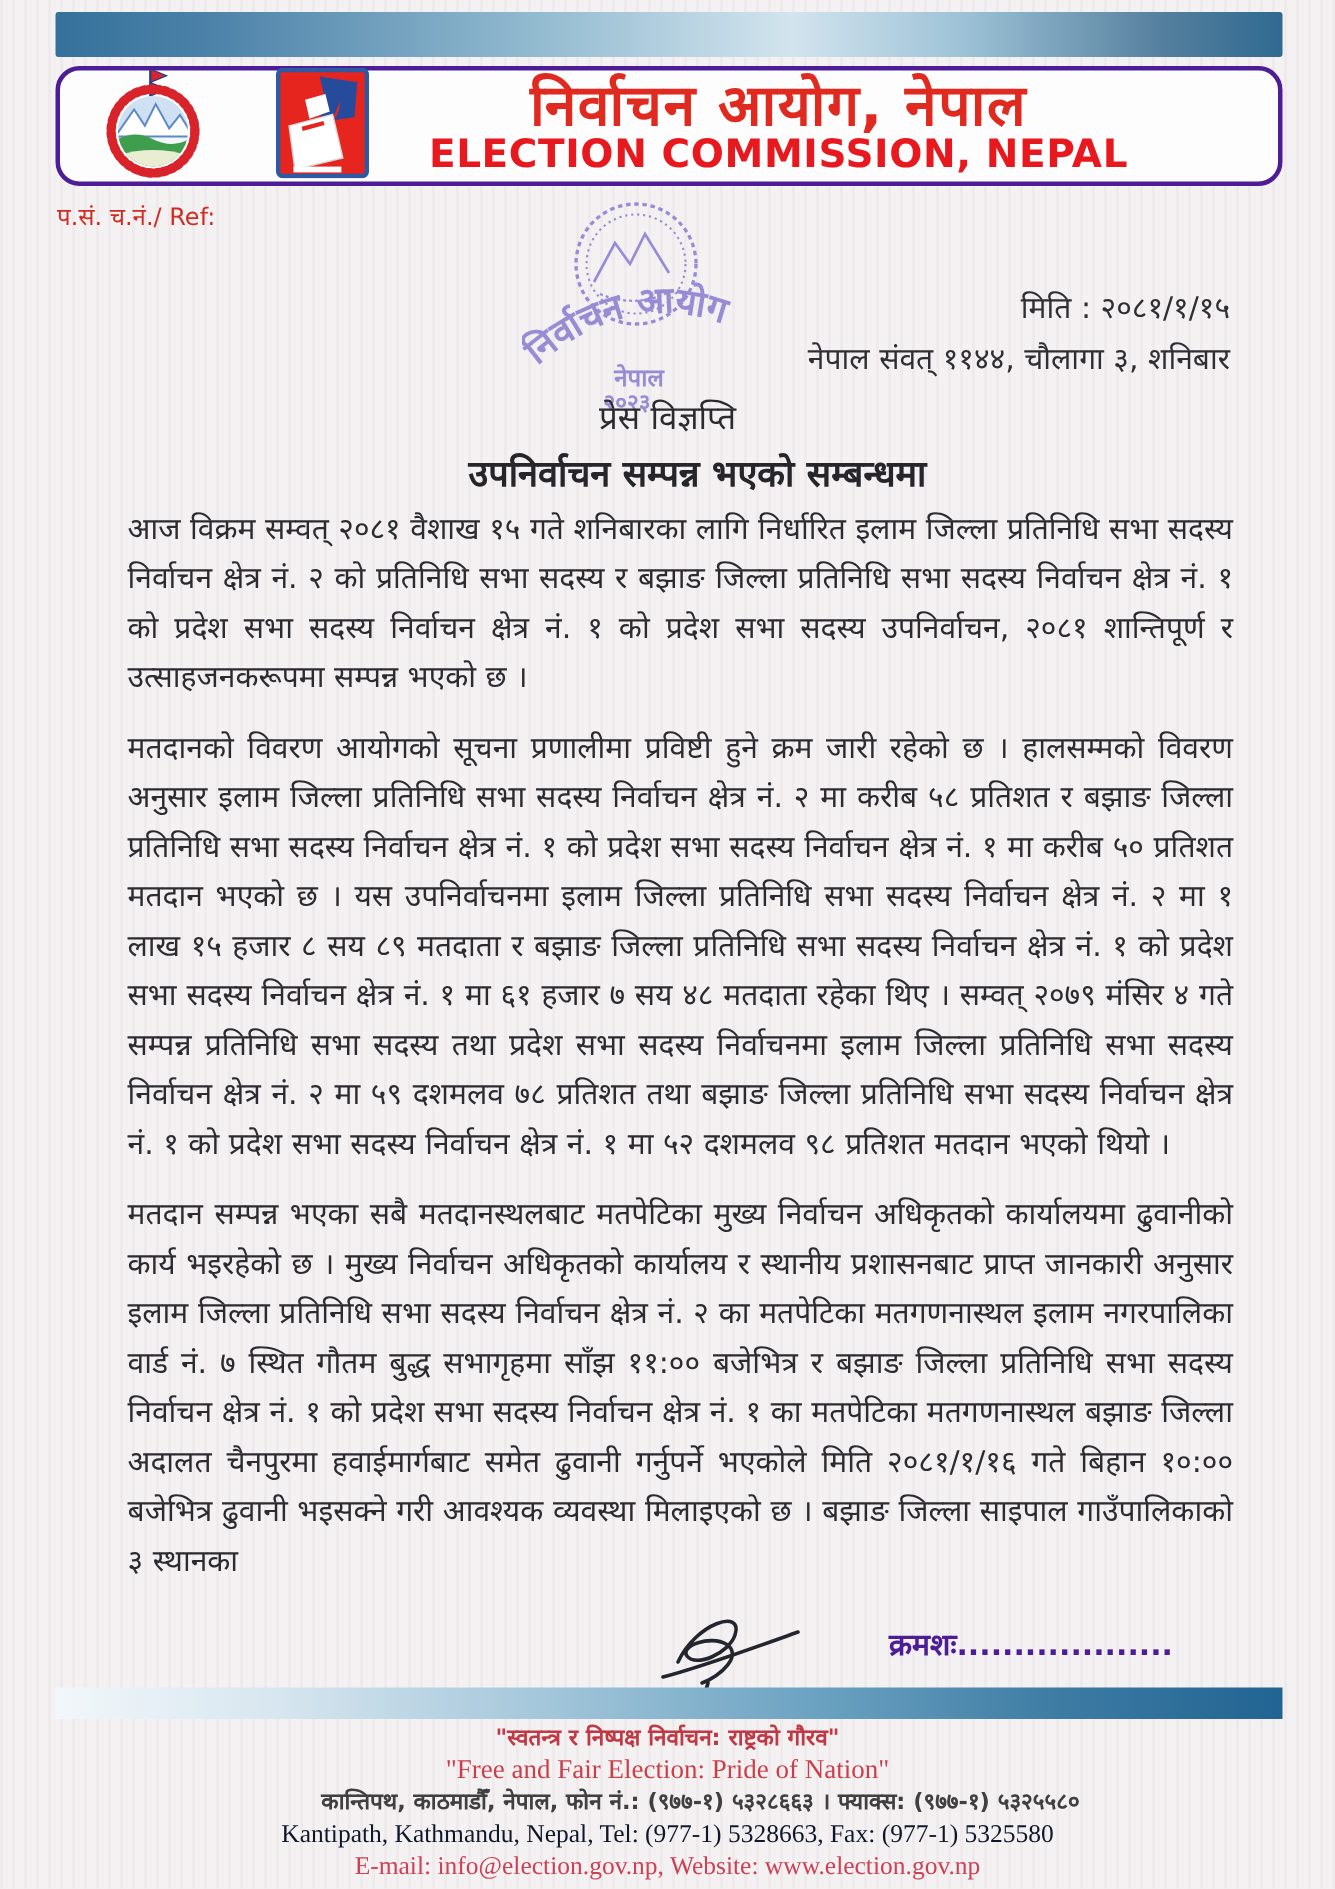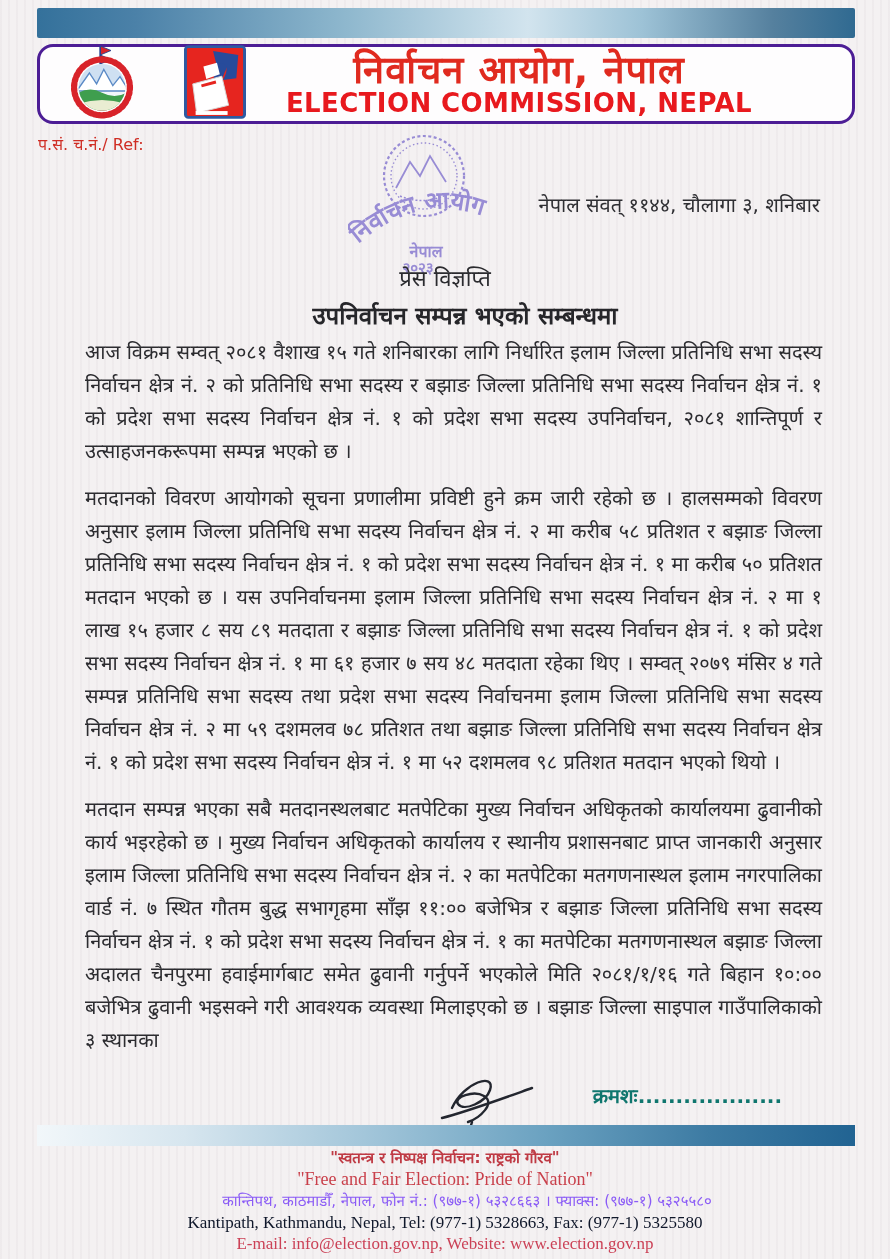--- a/index.html
+++ b/index.html
@@ -25,29 +25,29 @@
   .title-np{color:#e02a1f;font-size:38px;font-weight:700;letter-spacing:1px;}
   .title-en{color:#e8191e;font-size:26px;font-weight:800;letter-spacing:0.4px;margin-top:0;}
   .ref-label{position:absolute;left:38px;top:133px;color:#cf2d24;font-weight:400;font-size:16px;}
   .stamp{position:absolute;left:348px;top:126px;opacity:0.82;}
   .date-block{position:absolute;right:70px;top:188px;text-align:right;font-size:20px;line-height:34px;color:#2f2f33;}
   .kicker{position:absolute;left:0;top:262px;width:100%;text-align:center;font-size:22px;color:#2b2b2f;}
   .doc-title{position:absolute;left:0;top:298px;width:100%;text-align:center;font-size:24px;font-weight:600;color:#26262a;padding-left:20px;}
   .body-text{position:absolute;left:85px;top:336px;width:737px;font-size:20px;line-height:33px;text-align:justify;}
   .body-text p{margin:0 0 14px 0;}
   .signature{position:absolute;left:438px;top:1072px;}
-  .continuation{position:absolute;right:108px;top:1082px;font-size:20px;font-weight:600;color:#0f766e;}
+  .continuation{position:absolute;right:108px;top:1082px;font-size:20px;font-weight:600;color:#4c1d95;}
   .bottombar{
     position:absolute;left:37px;top:1125px;width:818px;height:21px;
     background:linear-gradient(90deg,#f2f7fa 0%,#d7e6ef 18%,#a3c6da 40%,#6ba2c1 62%,#3d7ba3 82%,#216392 100%);
   }
   .footer{position:absolute;left:0;top:1148px;width:100%;text-align:center;}
   .footer .np1{font-size:15px;font-weight:700;color:#bf3a44;line-height:21px;}
   .footer .en1{font-family:"Liberation Serif","DejaVu Serif",serif;font-size:18px;color:#c9404b;line-height:21px;}
-  .footer .np2{font-size:15px;font-weight:400;color:#8b5cf6;line-height:22px;padding-left:44px;}
+  .footer .np2{font-size:15px;font-weight:700;color:#404040;line-height:22px;padding-left:44px;}
   .footer .en2{font-family:"Liberation Serif","DejaVu Serif",serif;font-size:17px;color:#0f172a;line-height:21px;}
   .footer .en3{font-family:"Liberation Serif","DejaVu Serif",serif;font-size:17px;color:#cb4156;line-height:21px;}
 </style>
 </head>
 <body>
 
 <div class="topbar"></div>
 
 <div class="header-box">
   <span class="coa">
@@ -102,20 +102,21 @@
       </defs>
     <text font-size="24" font-weight="bold" fill="#8577cf" font-family="DejaVu Sans, sans-serif">
       <textPath href="#stampArc">निर्वाचन आयोग</textPath>
     </text>
     <text x="78" y="131" font-size="16" font-weight="bold" fill="#8577cf" text-anchor="middle">नेपाल</text>
     <text x="70" y="147" font-size="15" font-weight="bold" fill="#8577cf" text-anchor="middle">२०२३</text>
   </svg>
 </span>
 
 <div class="date-block">
+  <div>मिति : २०८१/१/१५</div>
   <div>नेपाल संवत् ११४४, चौलागा ३, शनिबार</div>
 </div>
 
 <div class="kicker">प्रेस विज्ञप्ति</div>
 <div class="doc-title">उपनिर्वाचन सम्पन्न भएको सम्बन्धमा</div>
 
 <div class="body-text">
   <p>आज विक्रम सम्वत् २०८१ वैशाख १५ गते शनिबारका लागि निर्धारित इलाम जिल्ला प्रतिनिधि सभा सदस्य निर्वाचन क्षेत्र नं. २ को प्रतिनिधि सभा सदस्य र बझाङ जिल्ला प्रतिनिधि सभा सदस्य निर्वाचन क्षेत्र नं. १ को प्रदेश सभा सदस्य निर्वाचन क्षेत्र नं. १ को प्रदेश सभा सदस्य उपनिर्वाचन, २०८१ शान्तिपूर्ण र उत्साहजनकरूपमा सम्पन्न भएको छ ।</p>
   <p>मतदानको विवरण आयोगको सूचना प्रणालीमा प्रविष्टी हुने क्रम जारी रहेको छ । हालसम्मको विवरण अनुसार इलाम जिल्ला प्रतिनिधि सभा सदस्य निर्वाचन क्षेत्र नं. २  मा करीब ५८ प्रतिशत र बझाङ जिल्ला प्रतिनिधि सभा सदस्य निर्वाचन क्षेत्र नं. १ को प्रदेश सभा सदस्य निर्वाचन क्षेत्र नं. १ मा करीब  ५० प्रतिशत मतदान भएको छ । यस उपनिर्वाचनमा इलाम जिल्ला प्रतिनिधि सभा सदस्य निर्वाचन क्षेत्र नं. २ मा १ लाख १५ हजार ८ सय ८९ मतदाता र बझाङ जिल्ला प्रतिनिधि सभा सदस्य निर्वाचन क्षेत्र नं. १ को प्रदेश सभा सदस्य निर्वाचन क्षेत्र नं. १ मा ६१ हजार ७ सय ४८ मतदाता रहेका थिए । सम्वत् २०७९ मंसिर ४ गते सम्पन्न प्रतिनिधि सभा सदस्य तथा प्रदेश सभा सदस्य निर्वाचनमा इलाम जिल्ला प्रतिनिधि सभा सदस्य निर्वाचन क्षेत्र नं. २ मा ५९ दशमलव ७८ प्रतिशत तथा बझाङ जिल्ला प्रतिनिधि सभा सदस्य निर्वाचन क्षेत्र नं. १ को प्रदेश सभा सदस्य निर्वाचन क्षेत्र नं. १ मा ५२ दशमलव ९८ प्रतिशत मतदान भएको थियो ।</p>
   <p>मतदान सम्पन्न भएका सबै मतदानस्थलबाट मतपेटिका मुख्य निर्वाचन अधिकृतको कार्यालयमा ढुवानीको कार्य भइरहेको छ । मुख्य निर्वाचन अधिकृतको कार्यालय र स्थानीय प्रशासनबाट प्राप्त जानकारी अनुसार इलाम जिल्ला प्रतिनिधि सभा सदस्य निर्वाचन क्षेत्र नं. २ का मतपेटिका मतगणनास्थल इलाम नगरपालिका वार्ड नं. ७ स्थित गौतम बुद्ध सभागृहमा साँझ ११:०० बजेभित्र र  बझाङ जिल्ला प्रतिनिधि सभा सदस्य निर्वाचन क्षेत्र नं. १ को प्रदेश सभा सदस्य निर्वाचन क्षेत्र नं. १ का मतपेटिका मतगणनास्थल बझाङ जिल्ला अदालत चैनपुरमा हवाईमार्गबाट समेत ढुवानी गर्नुपर्ने भएकोले मिति २०८१/१/१६ गते बिहान १०:०० बजेभित्र ढुवानी भइसक्ने गरी आवश्यक  व्यवस्था मिलाइएको छ । बझाङ  जिल्ला साइपाल गाउँपालिकाको ३ स्थानका</p>

